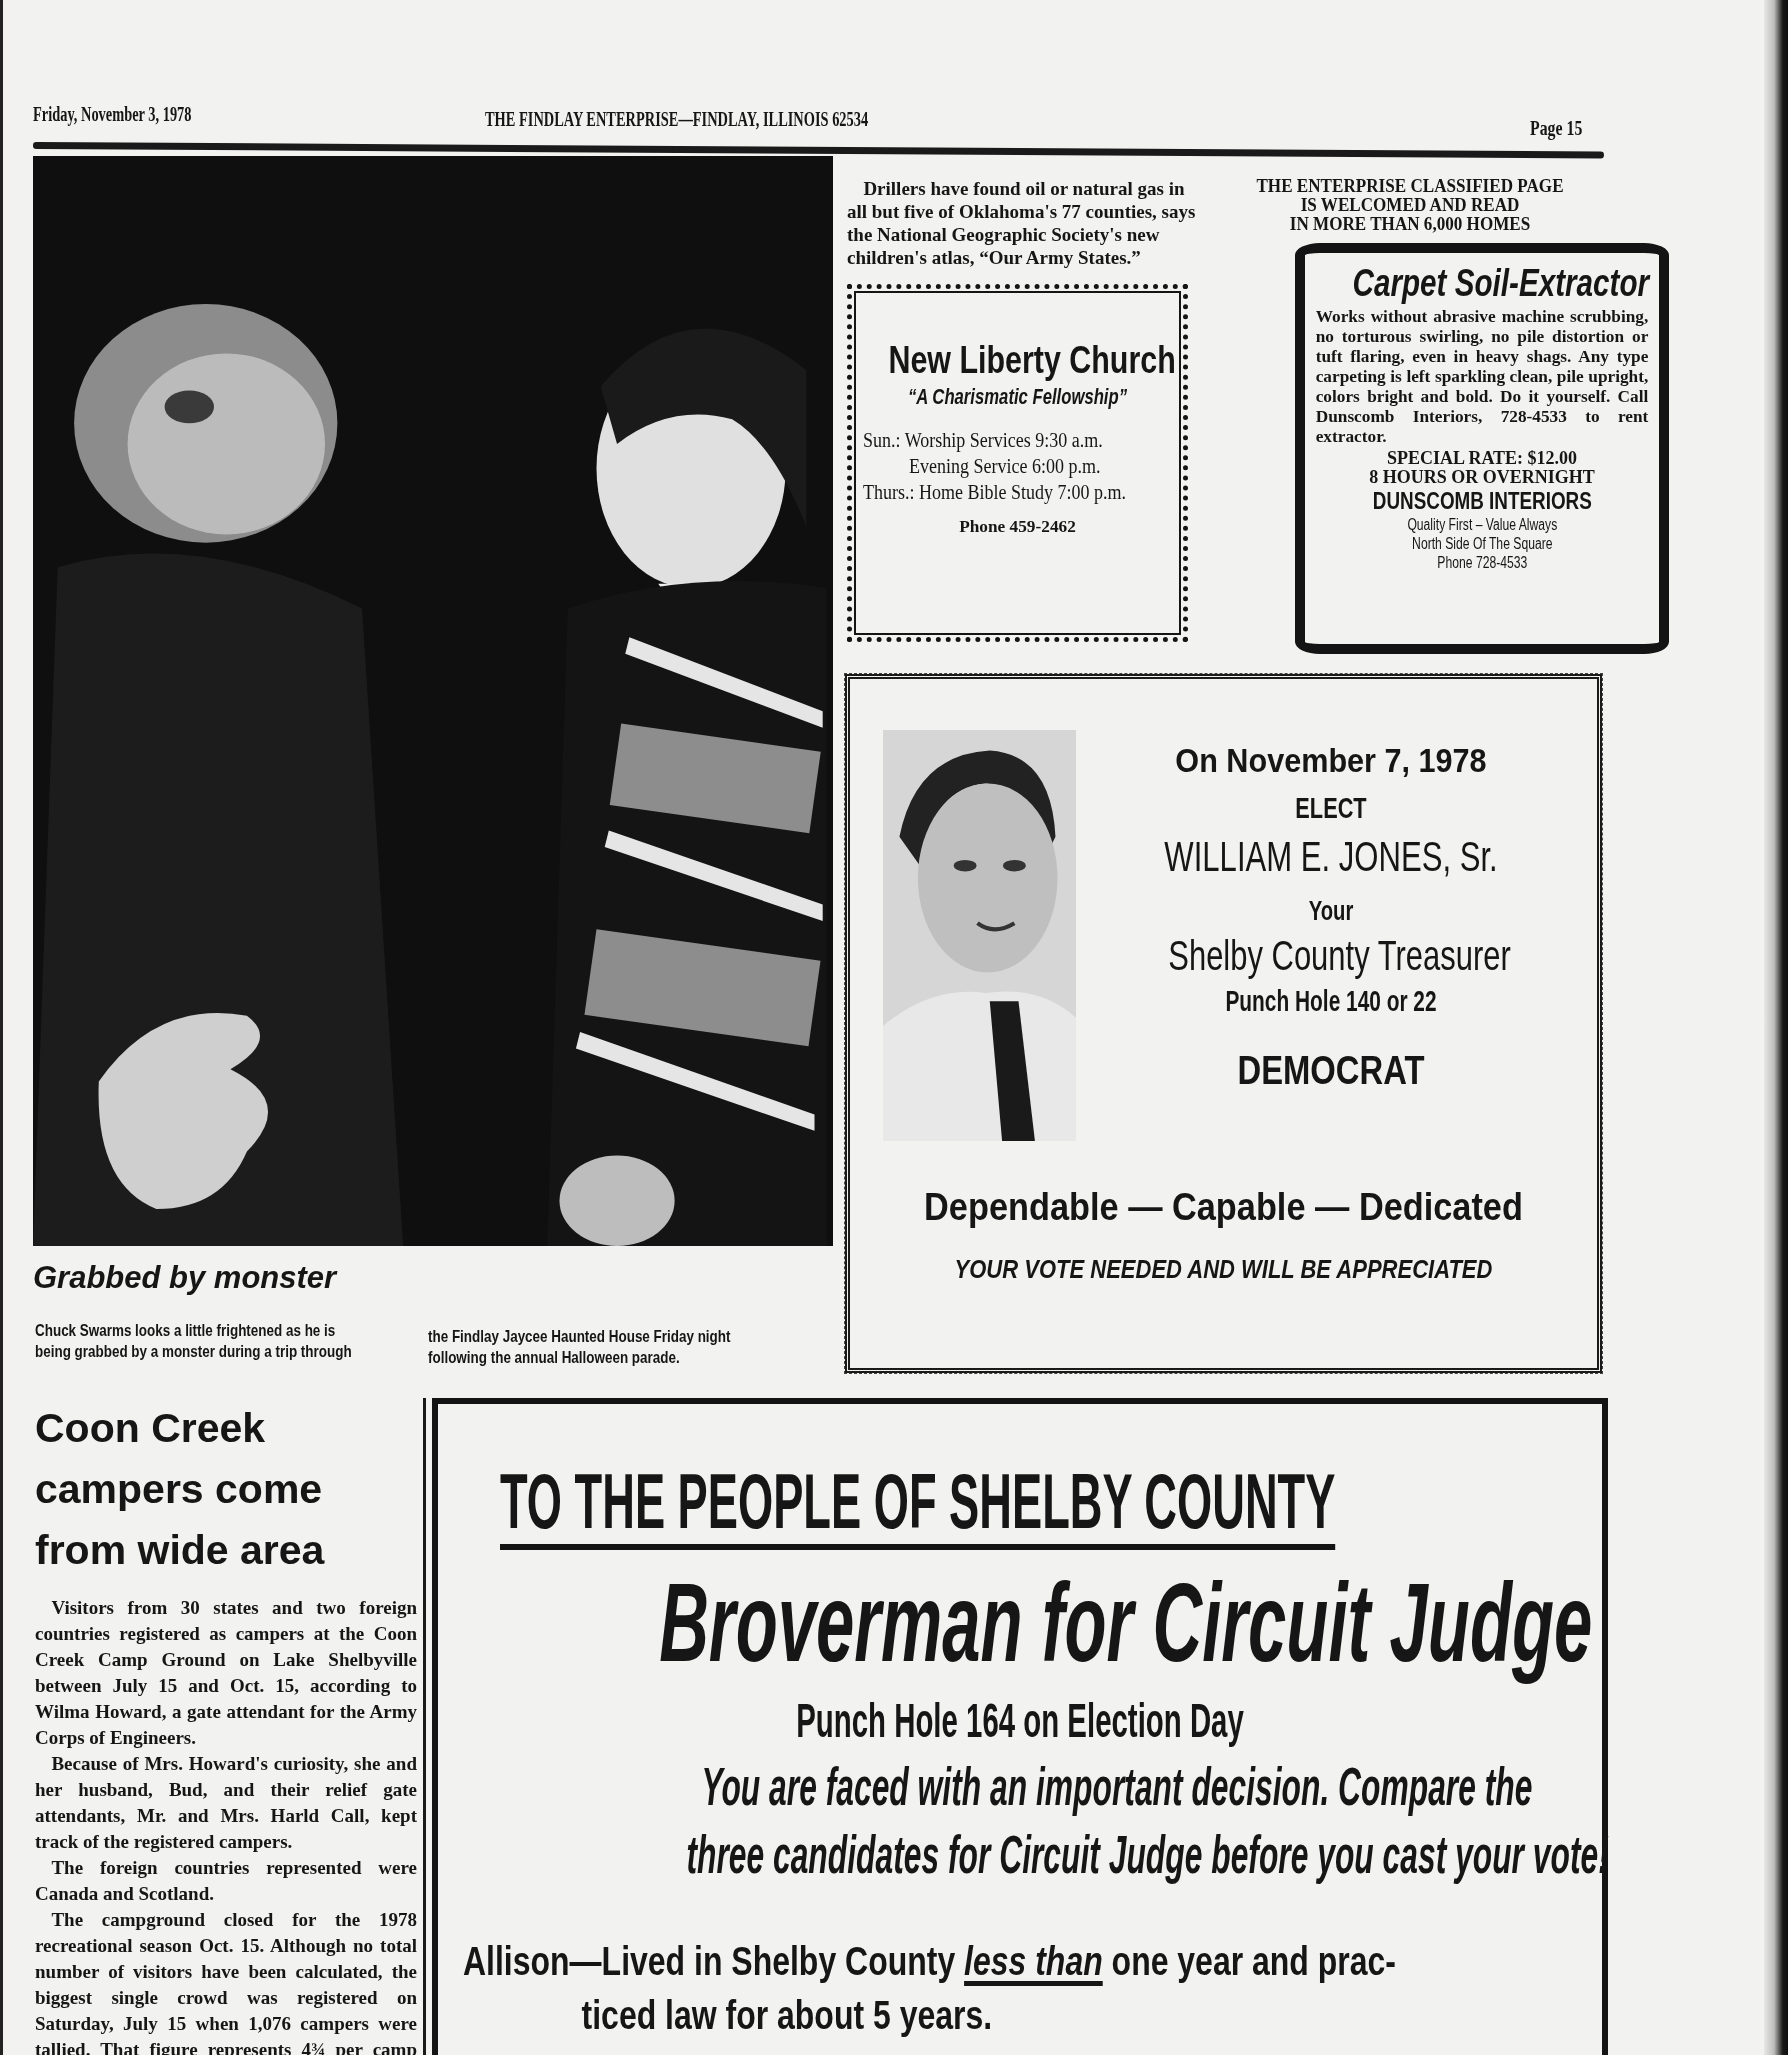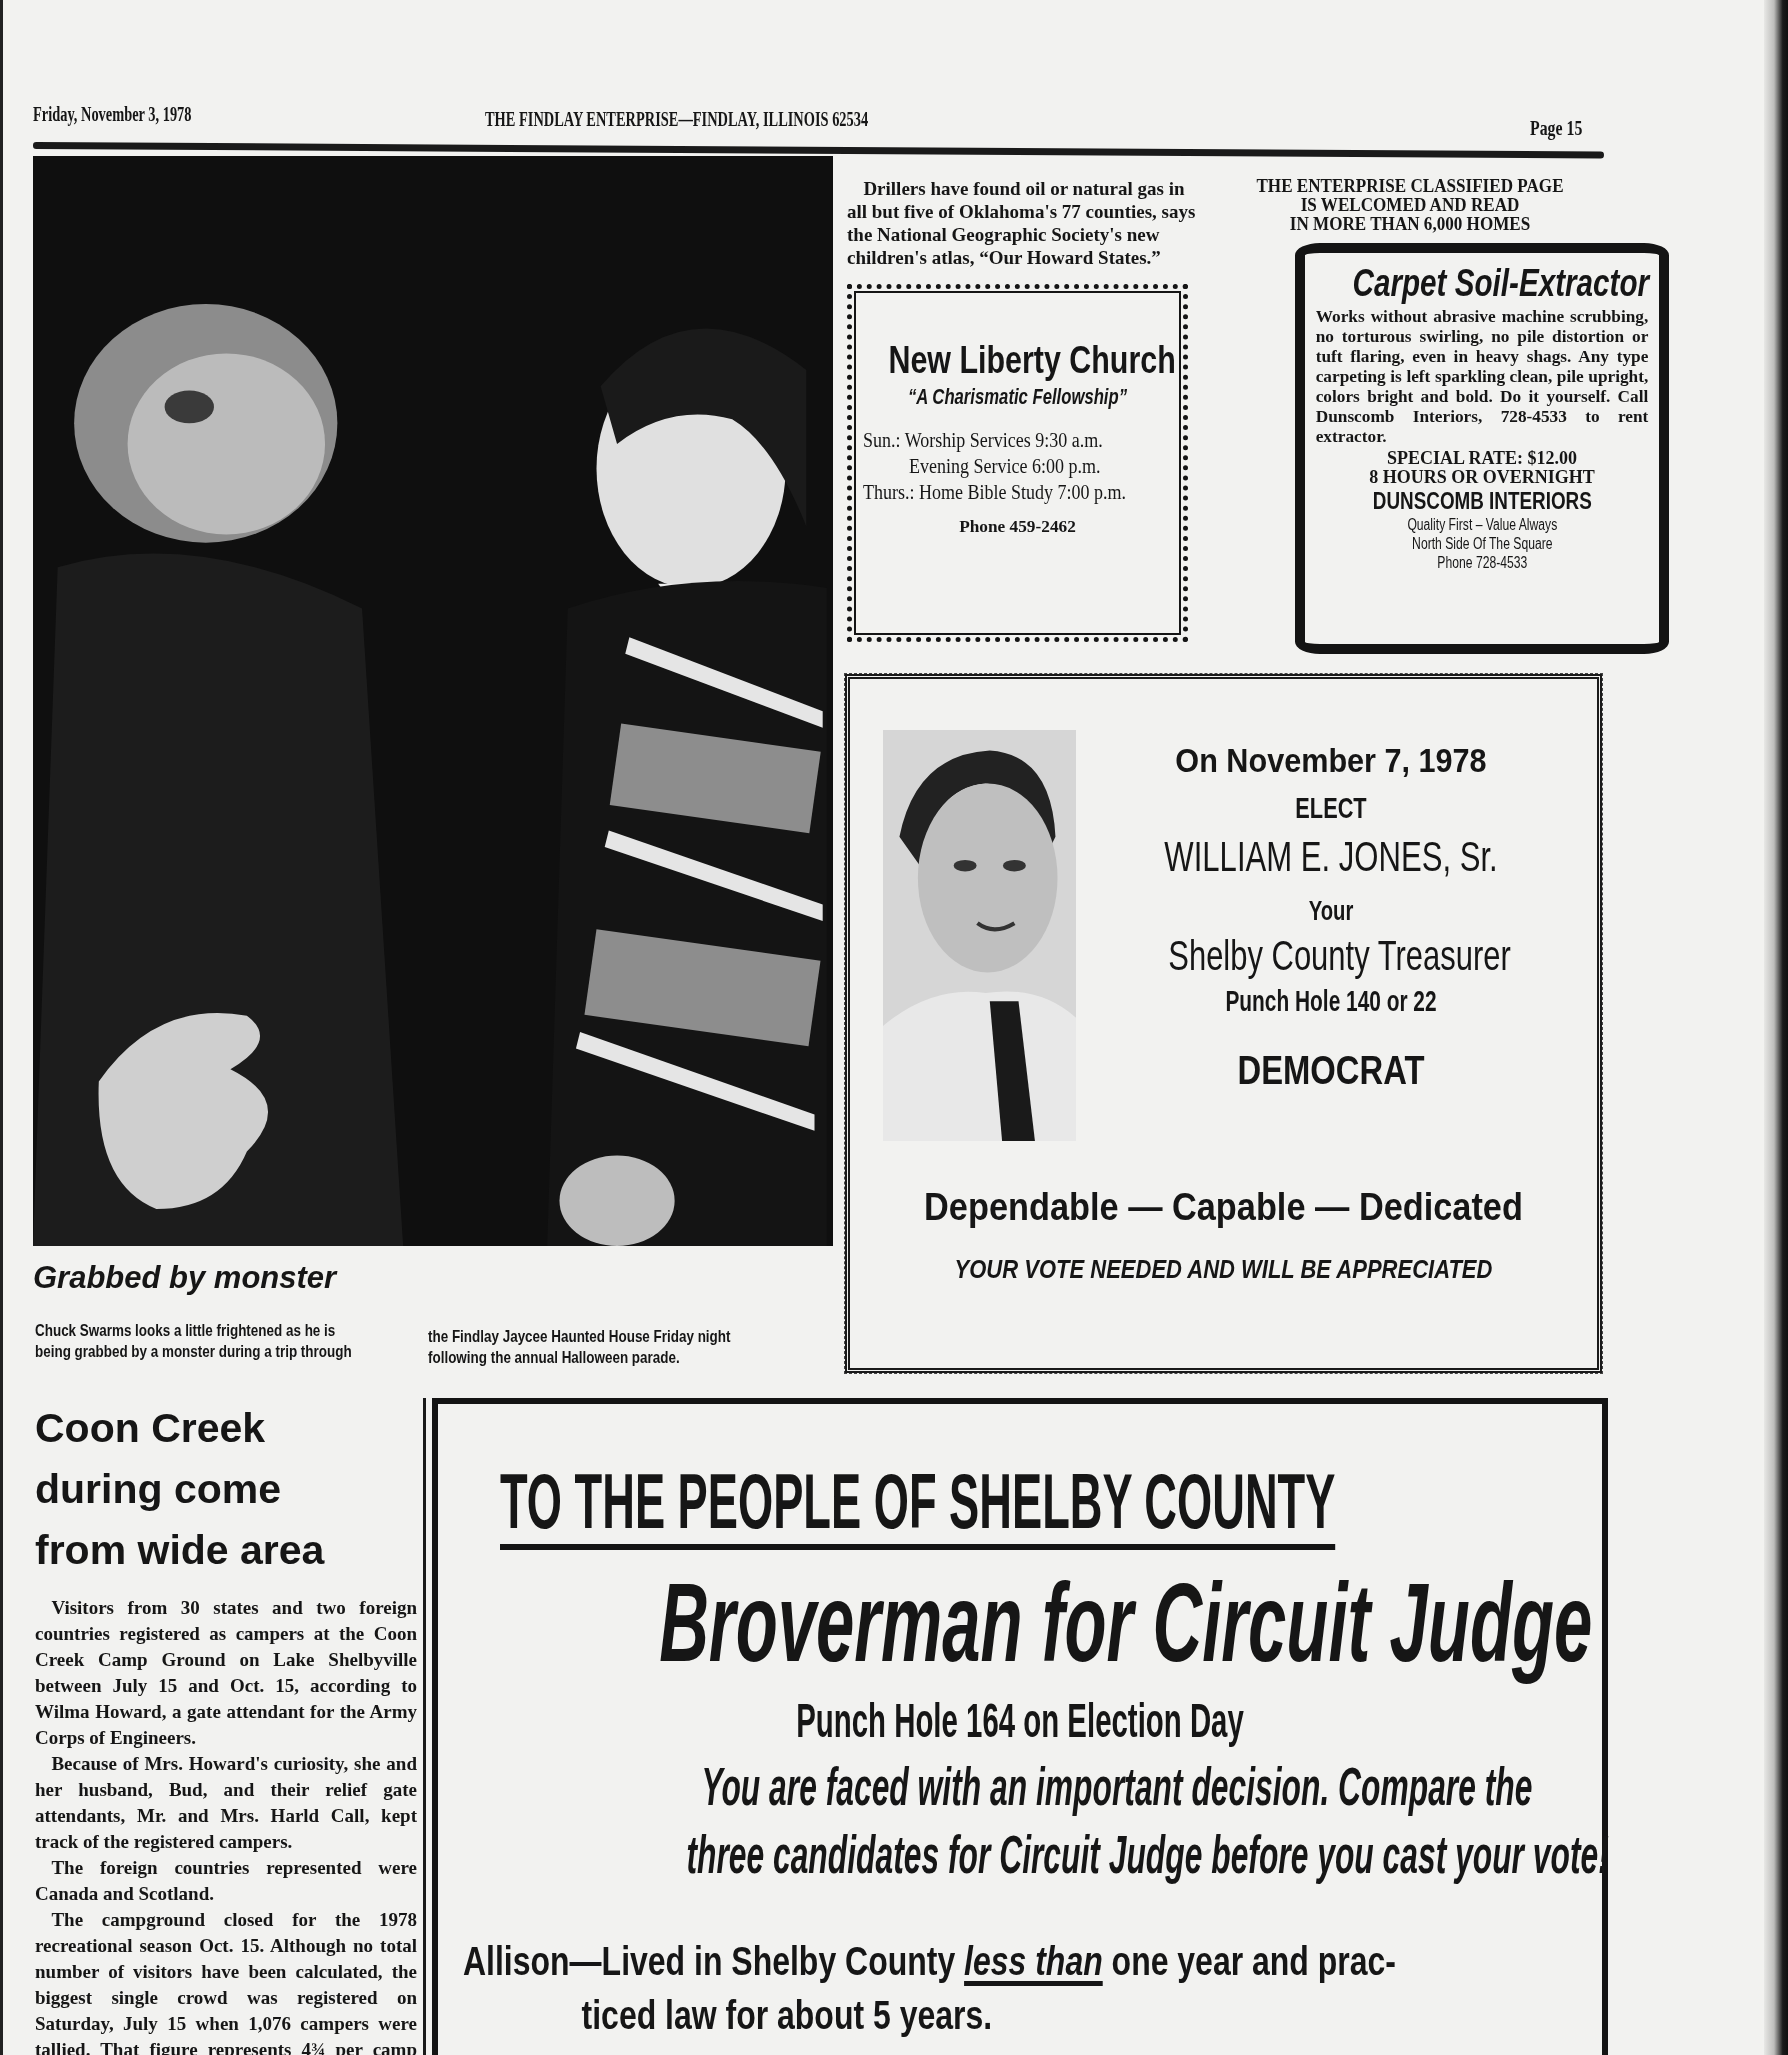--- a/index.html
+++ b/index.html
@@ -174,21 +174,21 @@
 </div>
 <div class="abs caption-text cap2">
   <div>the Findlay Jaycee Haunted House Friday night</div>
   <div>following the annual Halloween parade.</div>
 </div>
 
 <div class="abs blurb">
   <span style="text-indent:16.4px">Drillers have found oil or natural gas in</span>
   <span>all but five of Oklahoma's 77 counties, says</span>
   <span>the National Geographic Society's new</span>
-  <span style="text-align:left">children's atlas, “Our Howard States.”</span>
+  <span style="text-align:left">children's atlas, “Our Army States.”</span>
 </div>
 
 <div class="abs church">
   <div class="name">New Liberty Church</div>
   <div class="tag">“A Charismatic Fellowship”</div>
   <div class="sched">
     <div>Sun.: Worship Services 9:30 a.m.</div>
     <div class="indent">Evening Service 6:00 p.m.</div>
     <div>Thurs.: Home Bible Study 7:00 p.m.</div>
   </div>
@@ -236,21 +236,21 @@
     <div class="punch">Punch Hole 140 or 22</div>
     <div class="party">DEMOCRAT</div>
   </div>
   <div class="motto">Dependable — Capable — Dedicated</div>
   <div class="appeal">YOUR VOTE NEEDED AND WILL BE APPRECIATED</div>
 </div>
 
 <div class="abs article">
   <div class="headline">
     <div>Coon Creek</div>
-    <div>during come</div>
+    <div>campers come</div>
     <div>from wide area</div>
   </div>
   <div class="body">
     <p>Visitors from 30 states and two foreign countries registered as campers at the Coon Creek Camp Ground on Lake Shelbyville between July 15 and Oct. 15, according to Wilma Howard, a gate attendant for the Army Corps of Engineers.</p>
     <p>Because of Mrs. Howard's curiosity, she and her husband, Bud, and their relief gate attendants, Mr. and Mrs. Harld Call, kept track of the registered campers.</p>
     <p>The foreign countries represented were Canada and Scotland.</p>
     <p>The campground closed for the 1978 recreational season Oct. 15. Although no total number of visitors have been calculated, the biggest single crowd was registered on Saturday, July 15 when 1,076 campers were tallied. That figure represents 4¾ per camp site.</p>
   </div>
 </div>
 

